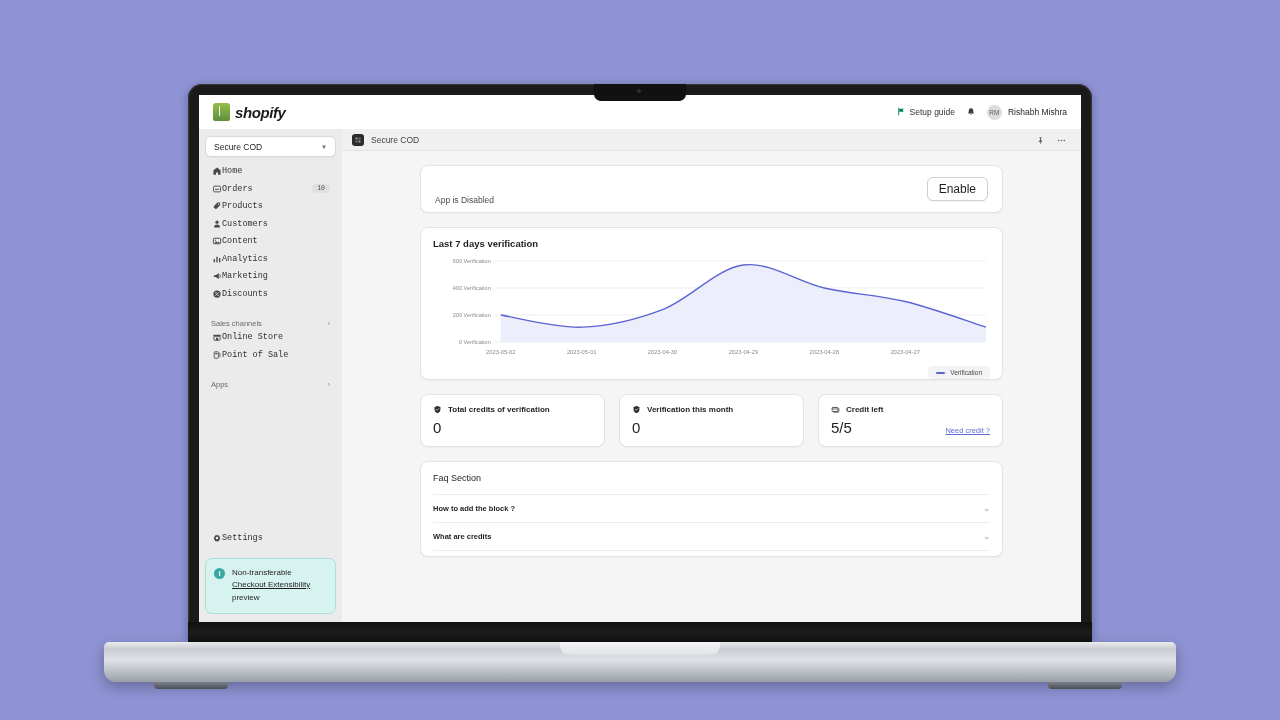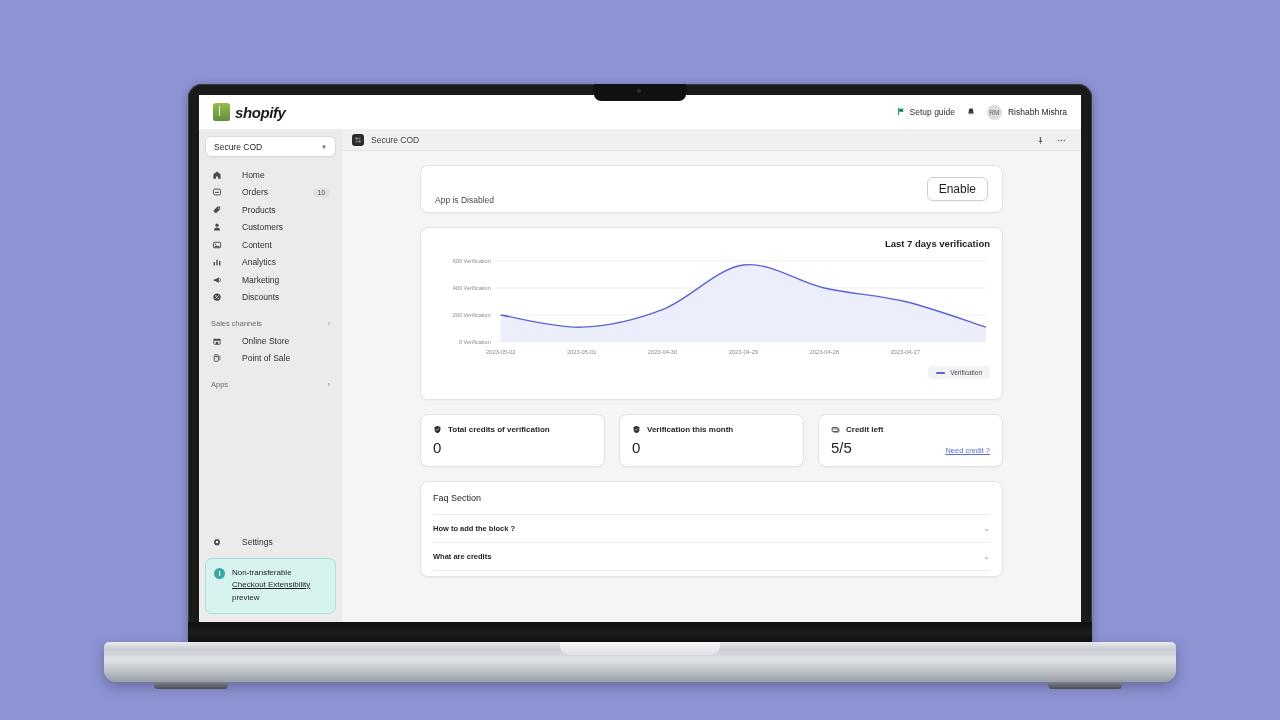--- a/index.html
+++ b/index.html
@@ -108,22 +108,22 @@
     display: flex; flex-direction: column; padding: 7px 6px 0 6px;
   }
   #store-selector {
     height: 21px; background: #fff; border: 1px solid #d9d9d9; border-radius: 6px;
     display: flex; align-items: center; padding: 0 8px; margin-bottom: 9px;
     box-shadow: 0 1px 1px rgba(0,0,0,0.04);
   }
   #store-selector-label { font-size: 8.5px; color: #1f1f1f; flex: 1; }
   #store-selector .caret { color: #6b6b6b; font-size: 6px; }
   .nav-item {
-    display: flex; align-items: center; gap: 20px; height: 17.5px;
-    padding: 0 6px; border-radius: 5px; font-size: 8.5px; color: #303030;
+    display: flex; align-items: flex-start; gap: 0; height: 17.5px;
+    padding: 0 6px; border-radius: 5px; font-size: 8.5px; color: #303030; font-family: Liberation Mono, monospace;
   }
   .nav-item .nav-ico { width: 11px; display: flex; justify-content: center; color: #4a4a4a; }
   .nav-item .nav-label { flex: 1; }
   .nav-badge {
     background: #e0e0e0; border-radius: 7px; font-size: 6.5px; color: #4a4a4a;
     padding: 1px 5px;
   }
   .nav-section {
     display: flex; align-items: center; height: 18px; padding: 0 6px;
     font-size: 7.5px; color: #6b6b6b; margin-top: 8px;
@@ -167,21 +167,21 @@
   
   #status-card { display: flex; align-items: center; padding: 11px 14px; height: 48px; }
   #status-text { font-size: 8.5px; color: #4a4a4a; flex: 1; margin-top: 22px; }
   #enable-button {
     border: 1px solid #cfcfcf; border-radius: 6px; background: #fff;
     font-size: 12px; color: #1f1f1f; padding: 4px 11px; font-family: inherit;
     box-shadow: 0 1px 1px rgba(0,0,0,0.04); cursor: pointer;
   }
 
   
-  #chart-card { padding: 10px 12px 20px 12px; text-align: right; }
+  #chart-card { padding: 10px 12px 0 12px; }
   #chart-title { font-size: 9.5px; font-weight: bold; color: #1f1f1f; margin-bottom: 8px; }
   #chart-wrap { position: relative; height: 105px; }
   #chart-svg { display: block; width: 100%; height: 105px; }
   .y-tick { font-size: 5.6px; fill: #8a8a8a; text-anchor: end; }
   .x-tick { font-size: 5.8px; fill: #8a8a8a; text-anchor: middle; }
   #chart-legend {
     display: flex; justify-content: flex-end; margin-top: 4px;
   }
   #legend-pill {
     background: #f3f3f5; border-radius: 4px; padding: 3px 8px;

